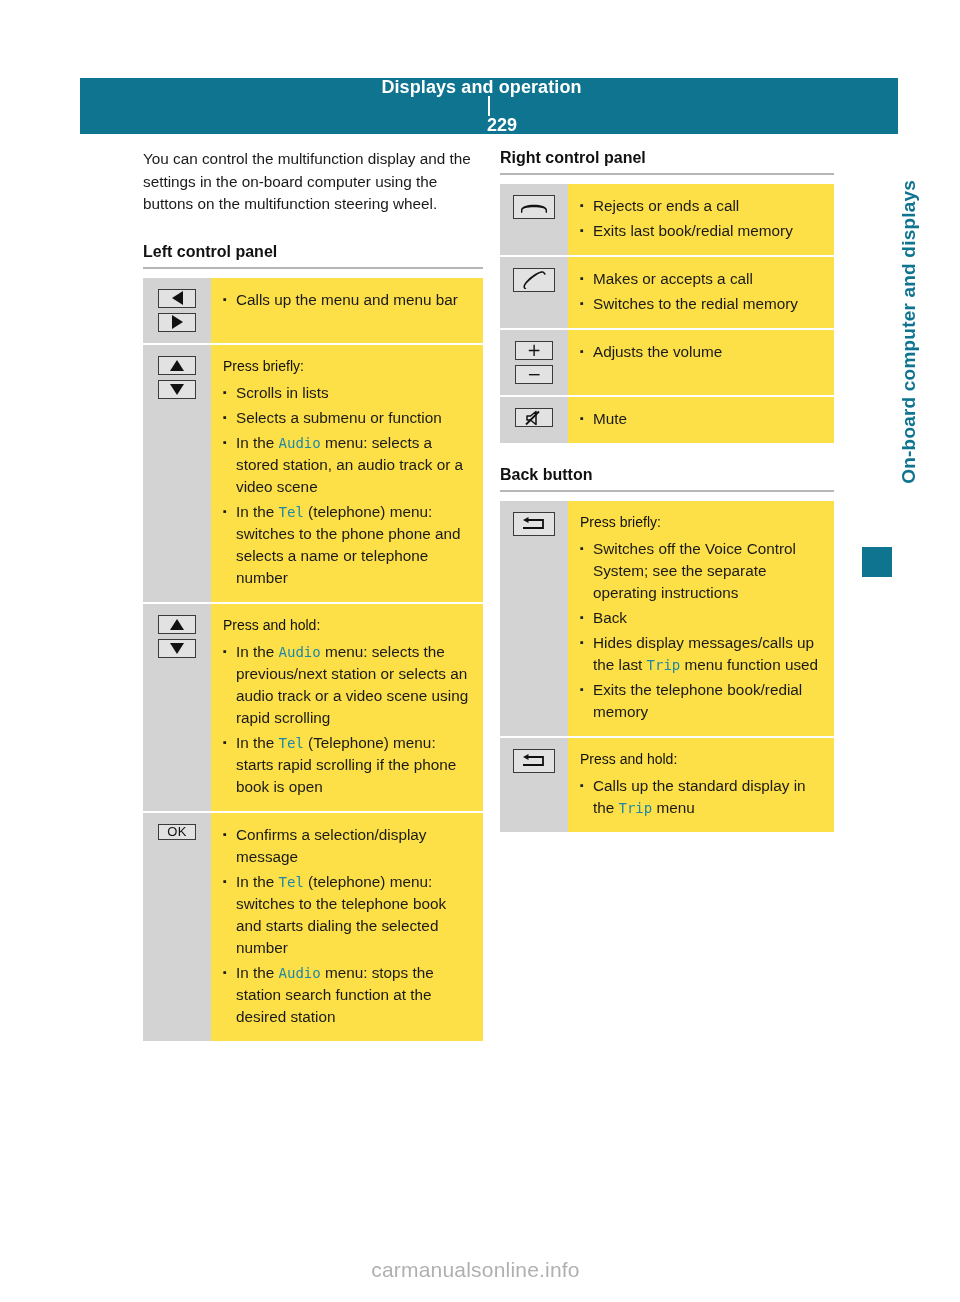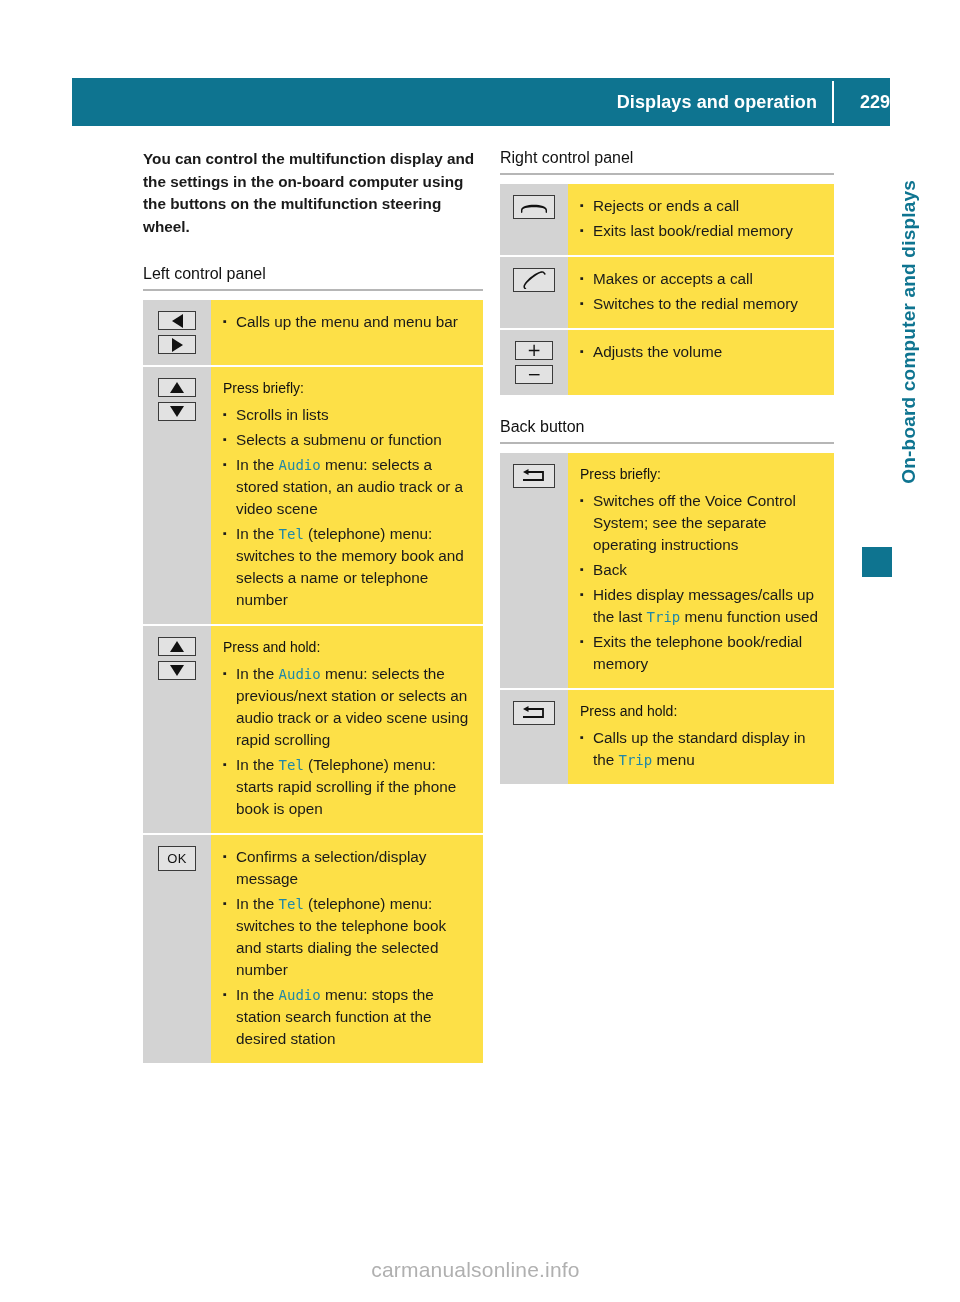--- a/index.html
+++ b/index.html
@@ -12,28 +12,29 @@
     height: 1302px;
     position: relative;
     font-family: "Liberation Sans", sans-serif;
     color: #1a1a1a;
     overflow: hidden;
   }
 
   
   .header-bar {
     position: absolute;
-    left: 72px;
+    left: 80px;
     top: 78px;
     width: 818px;
-    height: 48px;
+    height: 56px;
     background: #0e7490;
     display: flex;
     align-items: center;
     justify-content: flex-end;
+    flex-direction: column;
   }
   .header-title {
     font-size: 18px;
     font-weight: bold;
     color: #ffffff;
     letter-spacing: 0.1px;
     padding-right: 15px;
     line-height: 1;
   }
   .header-sep {
@@ -62,26 +63,25 @@
     left: 500px;
     top: 148px;
     width: 334px;
   }
 
   .intro {
     font-size: 15.3px;
     line-height: 22.5px;
     color: #1a1a1a;
     margin: 0 0 26px 0;
-    font-weight: bold;
   }
 
   .section-head {
     font-size: 16px;
-    font-weight: normal;
+    font-weight: bold;
     color: #111111;
     margin: 0 0 5px 0;
     line-height: 20px;
   }
   .section-rule {
     height: 2px;
     background: #b6b6b6;
     margin-bottom: 9px;
   }
 
@@ -159,21 +159,21 @@
     display: flex;
     align-items: center;
     justify-content: center;
   }
   .btn-box.wide {
     width: 42px;
     height: 24px;
   }
   .btn-box.ok {
     width: 38px;
-    height: 25px;
+    height: 16px;
     font-size: 13px;
     font-weight: normal;
     color: #111111;
     letter-spacing: 0.3px;
   }
   .tri {
     width: 0; height: 0;
   }
   .tri-left  { border-top: 7px solid transparent; border-bottom: 7px solid transparent; border-right: 11px solid #111111; }
   .tri-right { border-top: 7px solid transparent; border-bottom: 7px solid transparent; border-left: 11px solid #111111; }
@@ -264,21 +264,21 @@
           <div class="btn-box">
             <div class="tri tri-down"></div>
           </div>
         </div>
         <div class="spec-text-cell">
           <div class="press-label">Press briefly:</div>
           <ul class="bullets">
             <li><span>Scrolls in lists</span></li>
             <li><span>Selects a submenu or function</span></li>
             <li><span>In the </span><span class="mono-tag">Audio</span><span> menu: selects a stored station, an audio track or a video scene</span></li>
-            <li><span>In the </span><span class="mono-tag">Tel</span><span> (telephone) menu: switches to the memory book and selects a name or telephone number</span></li>
+            <li><span>In the </span><span class="mono-tag">Tel</span><span> (telephone) menu: switches to the phone phone and selects a name or telephone number</span></li>
           </ul>
         </div>
       </div>
       <div class="spec-row">
         <div class="spec-icon-cell">
           <div class="btn-box">
             <div class="tri tri-up"></div>
           </div>
           <div class="btn-box">
             <div class="tri tri-down"></div>
@@ -352,20 +352,35 @@
             <div class="btn-box">
               <span class="minus-glyph">−</span>
             </div>
           </div>
           <div class="spec-text-cell">
             <ul class="bullets">
               <li><span>Adjusts the volume</span></li>
             </ul>
           </div>
         </div>
+        <div class="spec-row">
+          <div class="spec-icon-cell">
+            <div class="btn-box">
+              <svg width="24" height="18" viewBox="0 0 24 18">
+                <path d="M5 7 L8.5 7 L14 2.5 L14 15.5 L8.5 11 L5 11 Z" fill="none" stroke="#111" stroke-width="1.5" stroke-linejoin="round"></path>
+                <line x1="4" y1="15.5" x2="17" y2="2.5" stroke="#111" stroke-width="1.8"></line>
+              </svg>
+            </div>
+          </div>
+          <div class="spec-text-cell">
+            <ul class="bullets">
+              <li><span>Mute</span></li>
+            </ul>
+          </div>
+        </div>
       </div>
       <div class="section-head" style="margin-top: 22px;">Back button</div>
       <div class="section-rule"></div>
       <div class="spec-table">
         <div class="spec-row">
           <div class="spec-icon-cell">
             <div class="btn-box wide">
               <svg width="30" height="16" viewBox="0 0 30 16">
                 <path d="M9 4 L24 4 L24 12 L4 12" fill="none" stroke="#111" stroke-width="1.8" stroke-linejoin="miter"></path>
                 <path d="M9.5 1 L9.5 7 L4 4 Z" fill="#111"></path>

